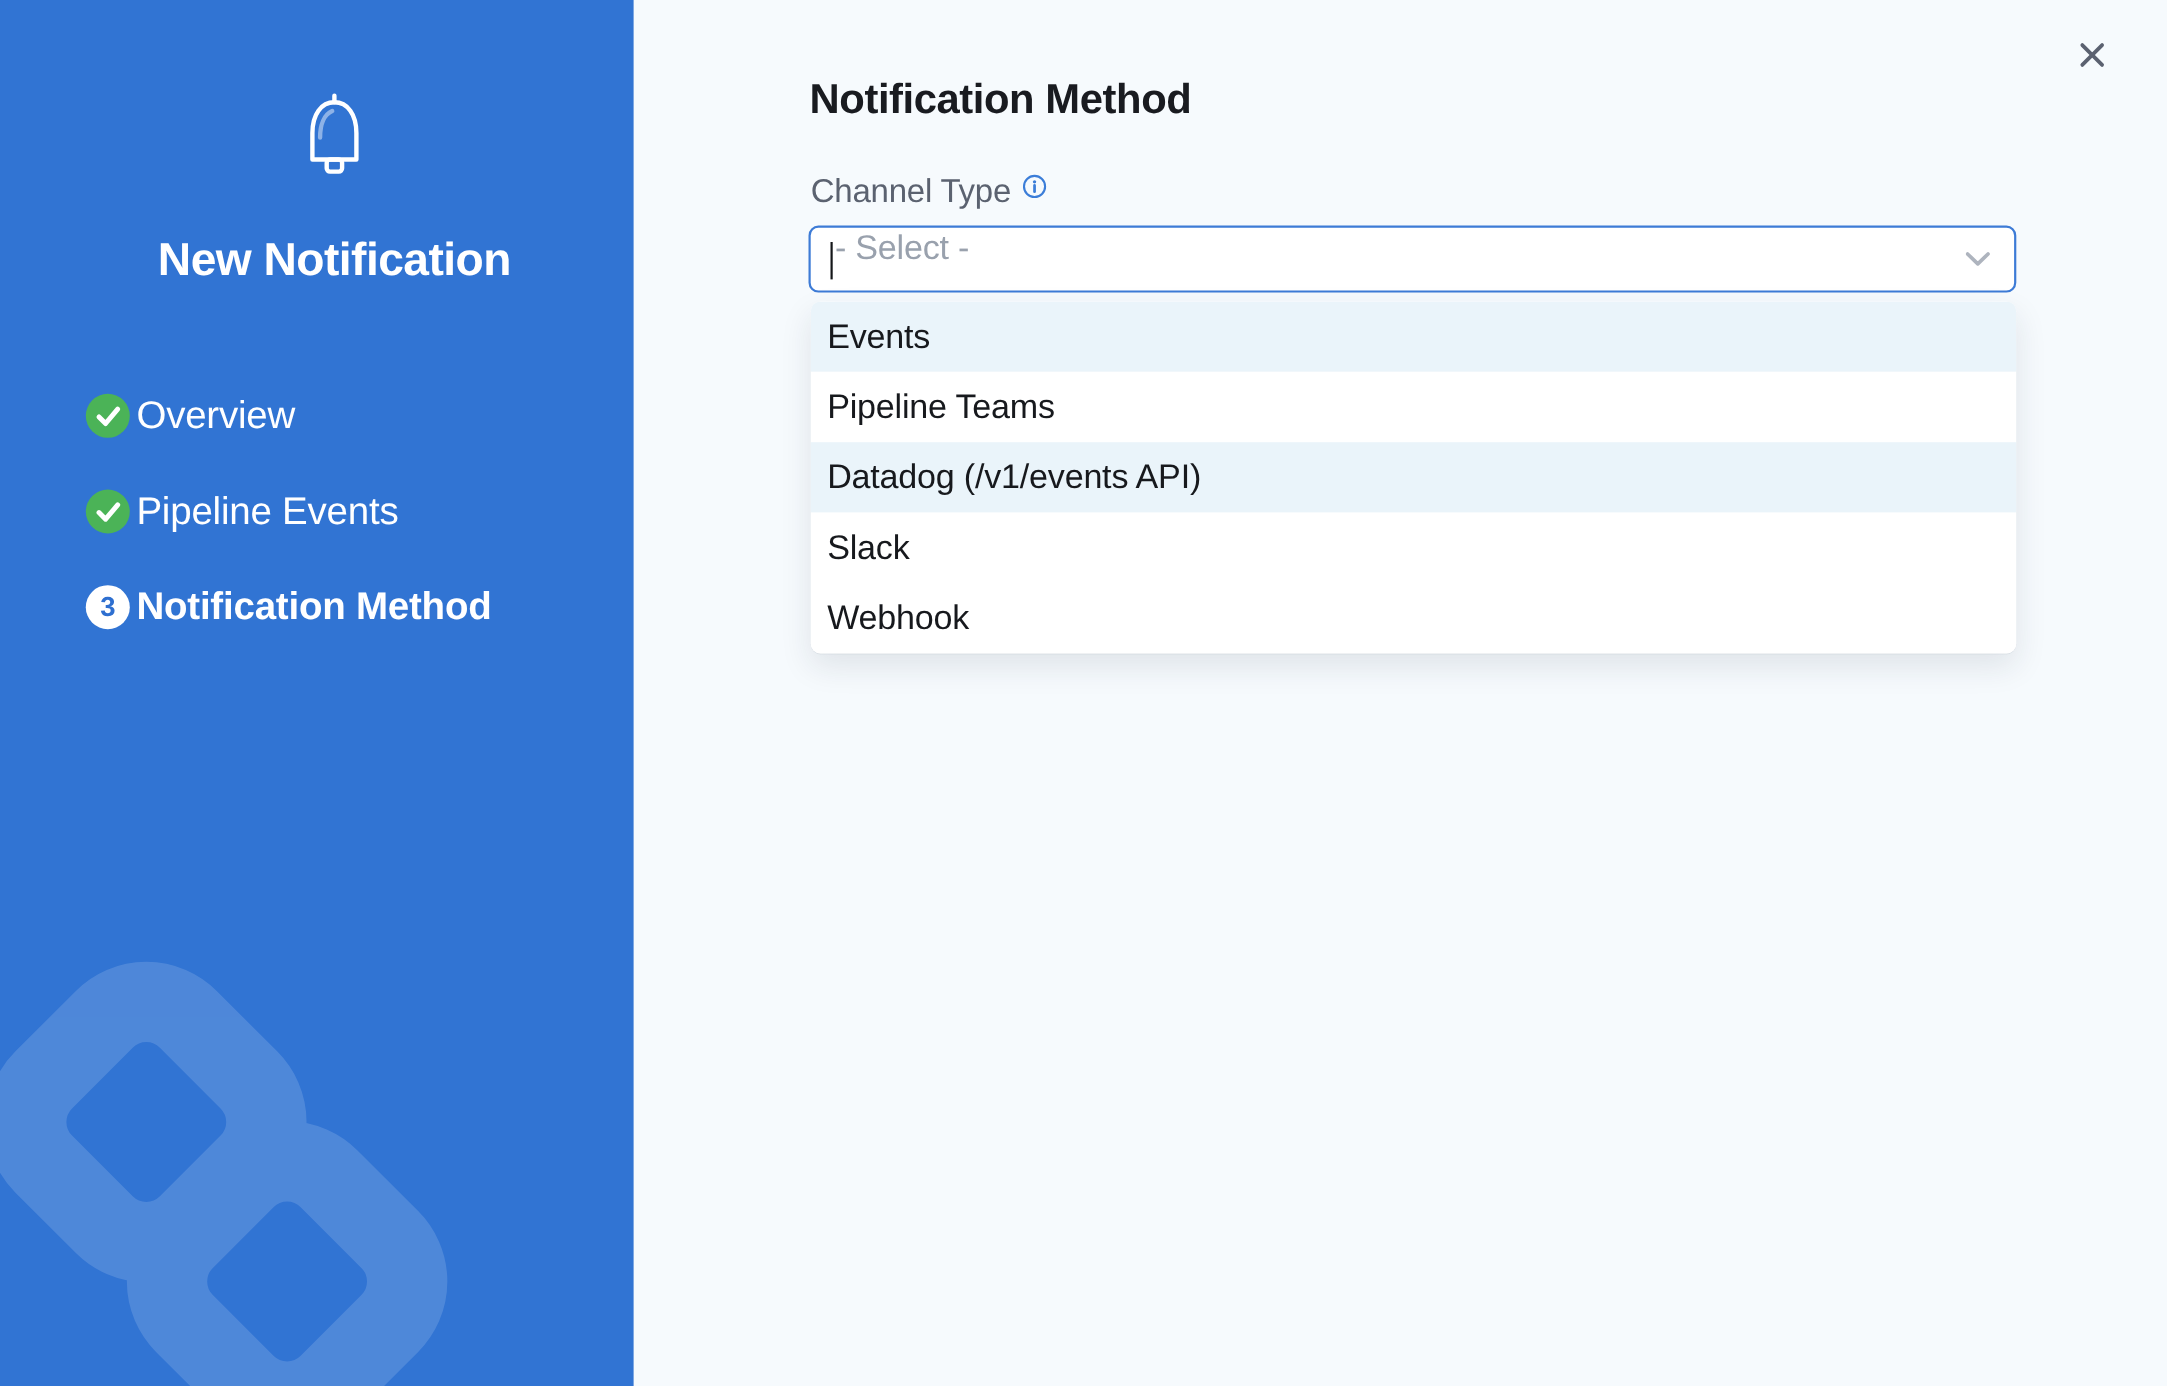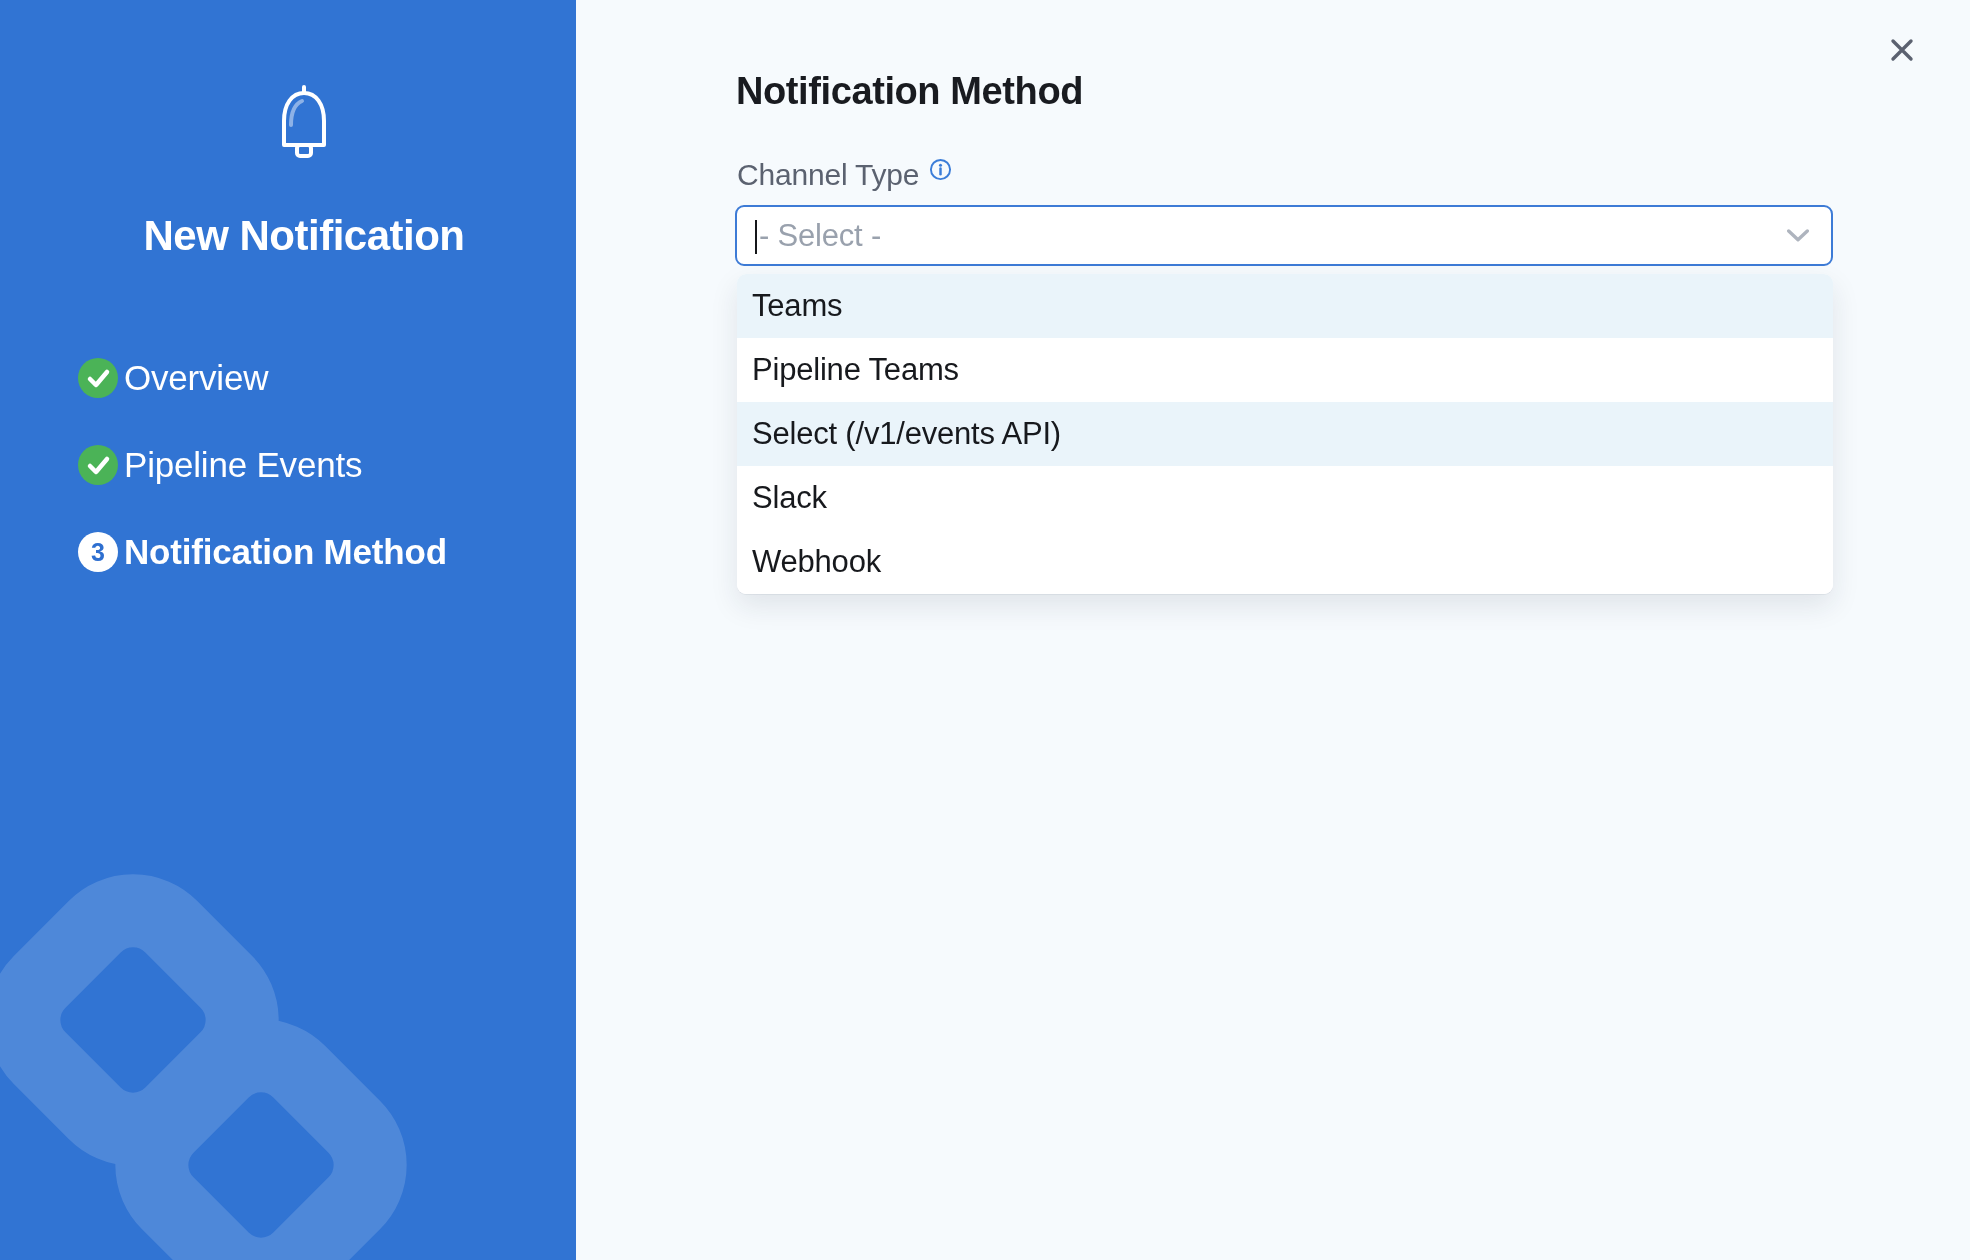--- a/index.html
+++ b/index.html
@@ -51,21 +51,21 @@
     position:absolute;left:115px;top:158px;
     display:flex;
   }
   .field-label{font-size:30px;color:#5b6270;letter-spacing:-0.2px;}
   .info-icon{margin-left:10px;width:23px;height:23px;display:inline-flex;cursor:pointer;}
 
   .select{
     position:absolute;left:113px;top:205px;width:1098px;height:61px;
     box-sizing:border-box;background:#ffffff;
     border:2px solid #3d7bd6;border-radius:9px;
-    display:flex;align-items:center;cursor:text;
+    display:flex;cursor:text;
   }
   .text-caret{
     position:absolute;left:18px;top:13px;width:2px;height:34px;background:#15171a;
   }
   .select-ph{
     margin-left:22px;font-size:31px;color:#99a1ad;letter-spacing:-0.2px;
   }
   .chevron{position:absolute;right:22px;top:22px;width:22px;height:14px;}
 
   .menu{
@@ -152,20 +152,20 @@
 
     <div class="select">
       <span class="text-caret"></span>
       <span class="select-ph">- Select -</span>
       <svg class="chevron" viewBox="0 0 26 16" fill="none">
         <polyline points="2,2 13,12.5 24,2" stroke="#aeb4be" stroke-width="4" stroke-linecap="round" stroke-linejoin="round"></polyline>
       </svg>
     </div>
 
     <div class="menu">
-      <div class="opt striped">Teams</div>
+      <div class="opt striped">Events</div>
       <div class="opt">Pipeline Teams</div>
-      <div class="opt striped">Select (/v1/events API)</div>
+      <div class="opt striped">Datadog (/v1/events API)</div>
       <div class="opt">Slack</div>
       <div class="opt">Webhook</div>
     </div>
   </main>
 </div>
 
 </body></html>

